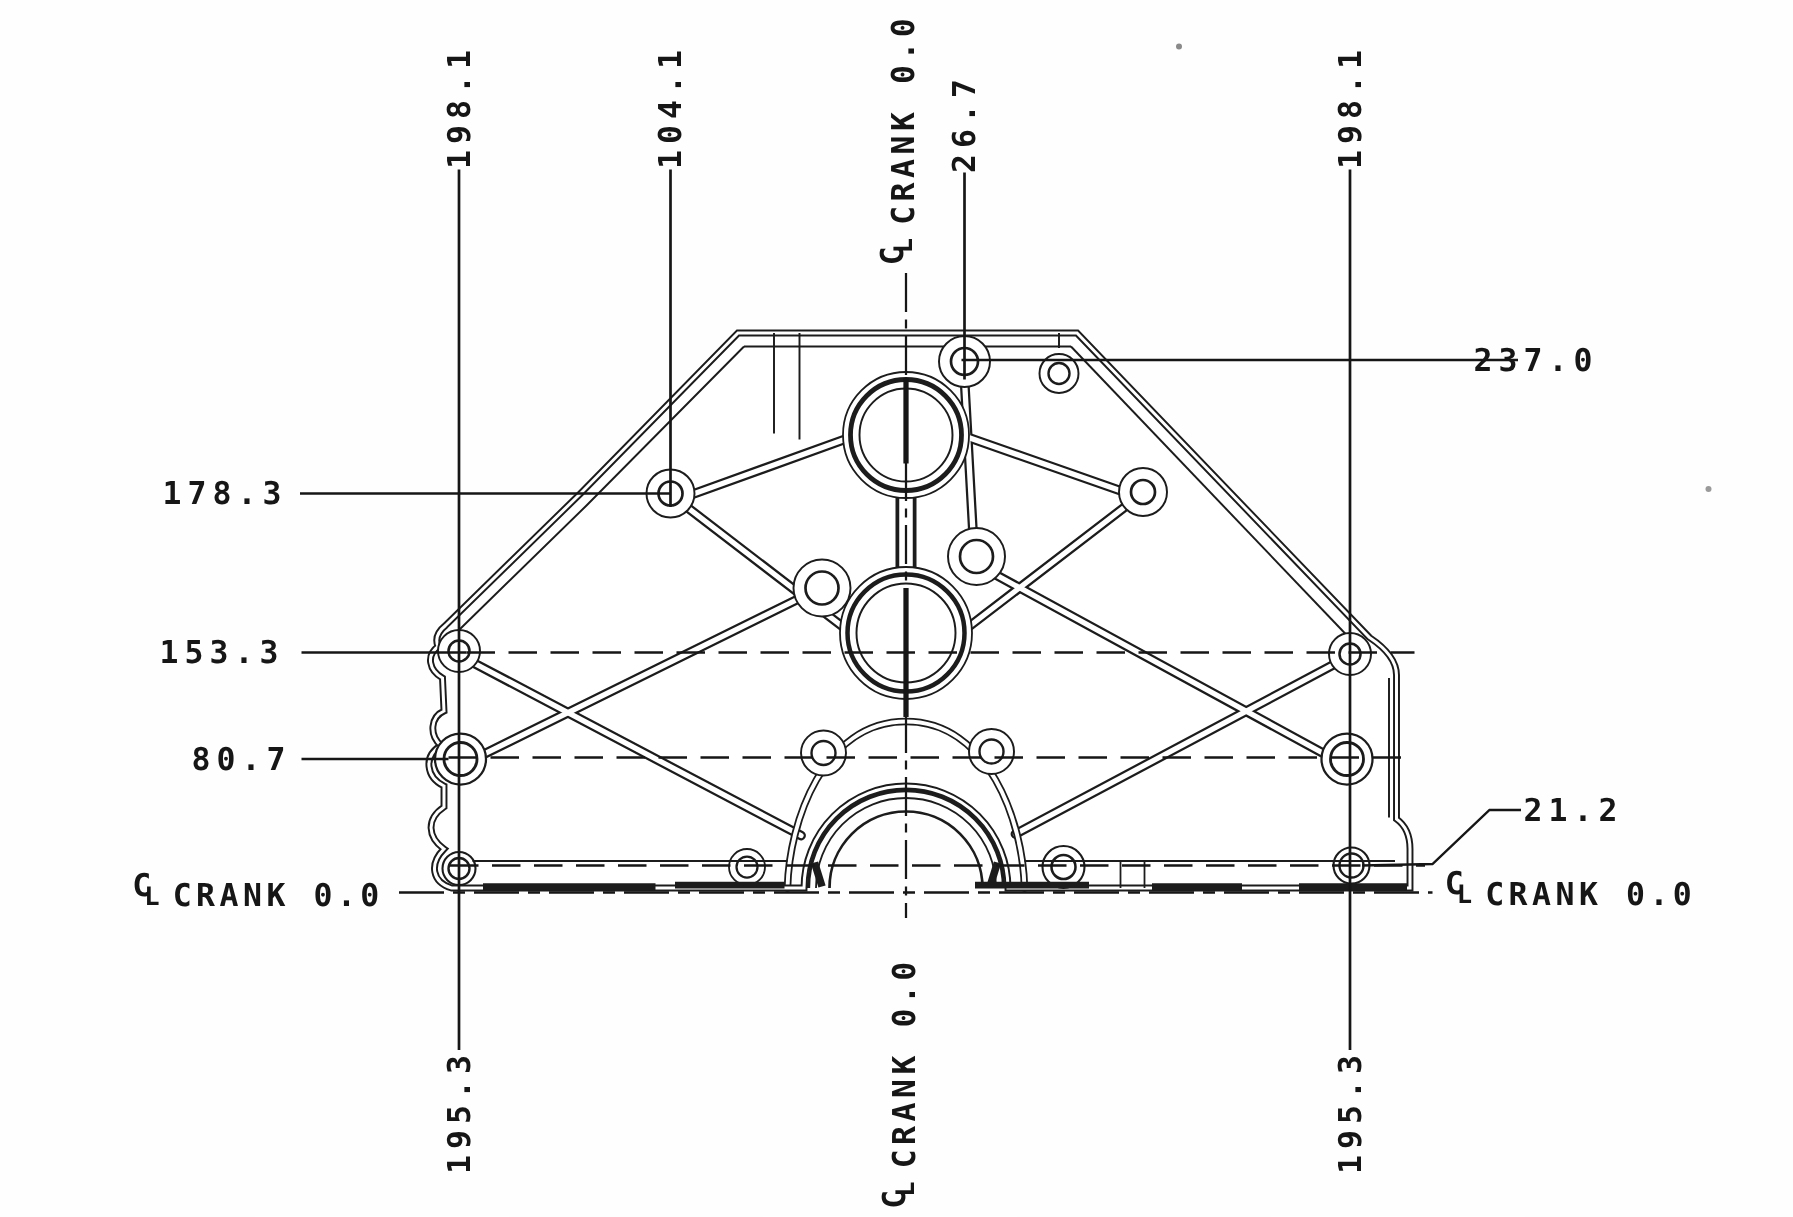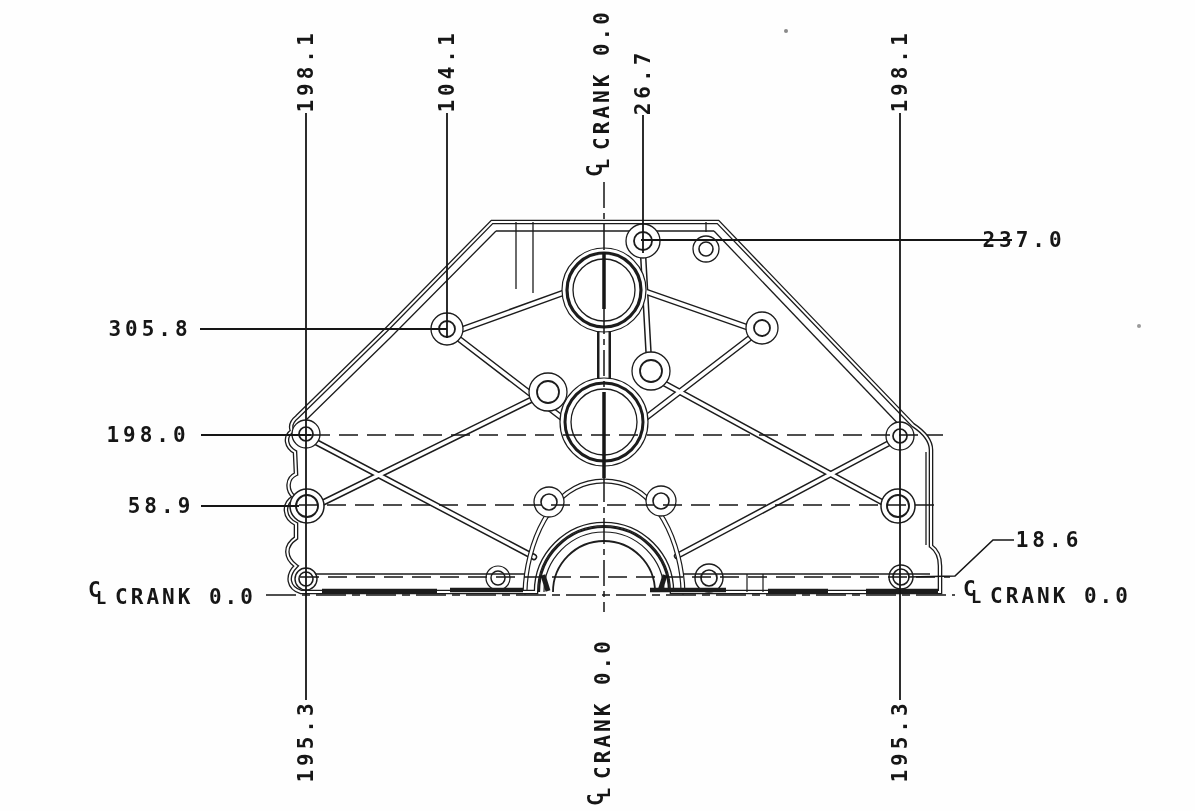--- a/index.html
+++ b/index.html
@@ -181,26 +181,26 @@
     <circle cx="786" cy="31" r="2" fill="#8a8a8a"></circle>
     <circle cx="1139" cy="326" r="2" fill="#9a9a9a"></circle>
   </svg>
 
   <div class="lbl rot" style="left:306px;top:71px"><span>198.1</span></div>
   <div class="lbl rot" style="left:447px;top:71px"><span>104.1</span></div>
   <div class="lbl rot crank" style="left:601px;top:93px"><span class="clsym"><span class="c">C</span><span class="l">L</span></span><span>CRANK 0.0</span></div>
   <div class="lbl rot" style="left:643px;top:82px"><span>26.7</span></div>
   <div class="lbl rot" style="left:900px;top:71px"><span>198.1</span></div>
 
-  <div class="lbl" style="left:150px;top:329px"><span>305.8</span></div>
-  <div class="lbl" style="left:148px;top:435px"><span>198.0</span></div>
-  <div class="lbl" style="left:161px;top:506px"><span>58.9</span></div>
+  <div class="lbl" style="left:150px;top:329px"><span>178.3</span></div>
+  <div class="lbl" style="left:148px;top:435px"><span>153.3</span></div>
+  <div class="lbl" style="left:161px;top:506px"><span>80.7</span></div>
   <div class="lbl crank" style="left:172px;top:596px"><span class="clsym"><span class="c">C</span><span class="l">L</span></span><span>CRANK 0.0</span></div>
 
   <div class="lbl" style="left:1024px;top:240px"><span>237.0</span></div>
-  <div class="lbl" style="left:1049px;top:540px"><span>18.6</span></div>
+  <div class="lbl" style="left:1049px;top:540px"><span>21.2</span></div>
   <div class="lbl crank" style="left:1047px;top:595px"><span class="clsym"><span class="c">C</span><span class="l">L</span></span><span>CRANK 0.0</span></div>
 
   <div class="lbl rot" style="left:306px;top:741px"><span>195.3</span></div>
   <div class="lbl rot" style="left:900px;top:741px"><span>195.3</span></div>
   <div class="lbl rot crank" style="left:602px;top:722px"><span class="clsym"><span class="c">C</span><span class="l">L</span></span><span>CRANK 0.0</span></div>
 
 </div>
 
 </body></html>

